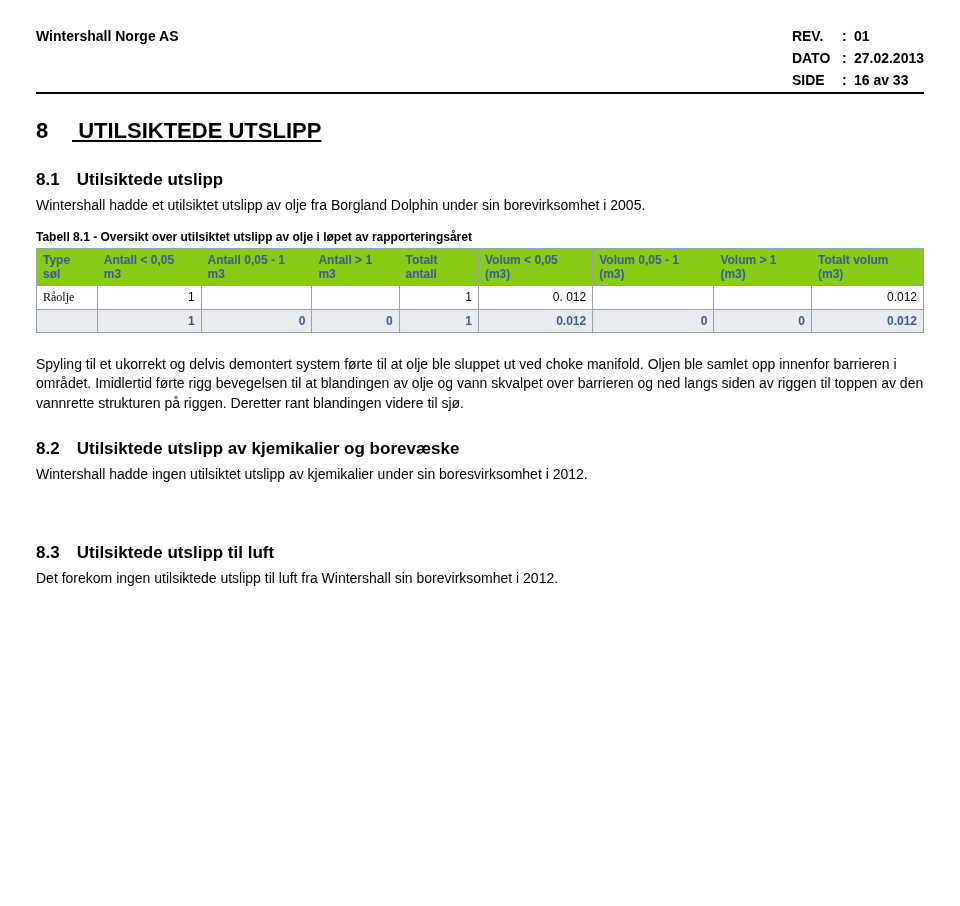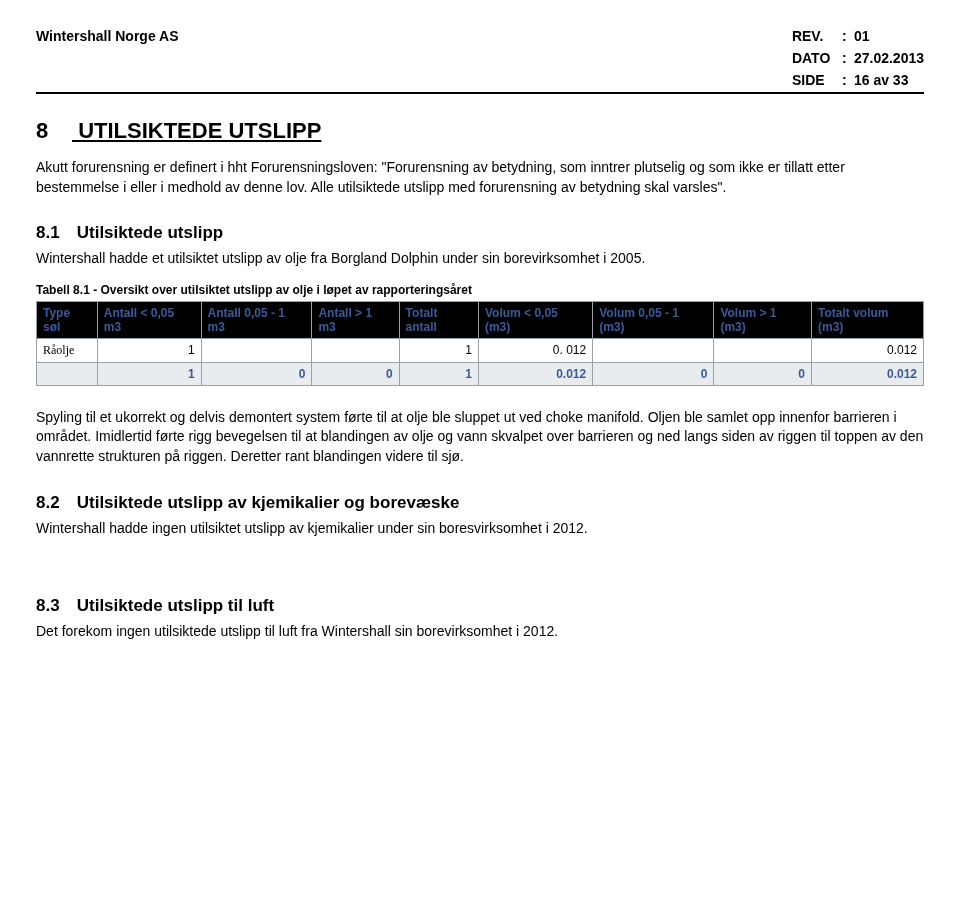--- a/index.html
+++ b/index.html
@@ -74,21 +74,21 @@
     width: 100%;
     font-size: 12px;
   }
   th, td {
     border: 1px solid #9aa0a8;
     padding: 4px 6px;
     text-align: right;
     vertical-align: top;
   }
   th {
-    background: #000000;
+    background: #84cc16;
     color: #3a5a9a;
     font-weight: bold;
     text-align: left;
   }
   td.left {
     text-align: left;
     font-family: Liberation Serif, serif;
   }
   tr.totals td {
     background: #e8ecef;
@@ -126,21 +126,20 @@
       </div>
     </div>
   </div>
 
   <hr class="divider">
 
   <h1>
     <span class="num">8</span>
     <span>UTILSIKTEDE UTSLIPP</span>
   </h1>
-  <p>Akutt forurensning er definert i hht Forurensningsloven: "Forurensning av betydning, som inntrer plutselig og som ikke er tillatt etter bestemmelse i eller i medhold av denne lov. Alle utilsiktede utslipp med forurensning av betydning skal varsles".</p>
 
   <h2>
     <span class="num">8.1</span>
     <span>Utilsiktede utslipp</span>
   </h2>
   <p>Wintershall hadde et utilsiktet utslipp av olje fra Borgland Dolphin under sin borevirksomhet i 2005.</p>
 
   <div class="table-caption">Tabell 8.1 - Oversikt over utilsiktet utslipp av olje i løpet av rapporteringsåret</div>
 
   <table>

